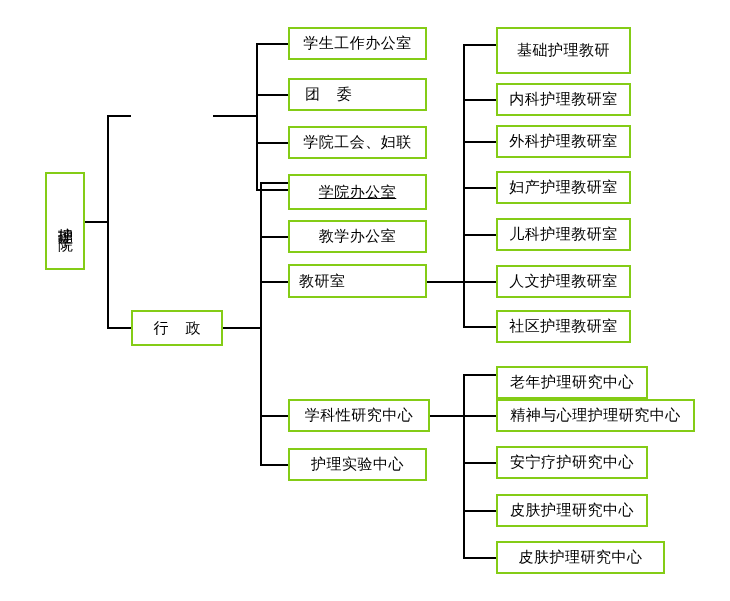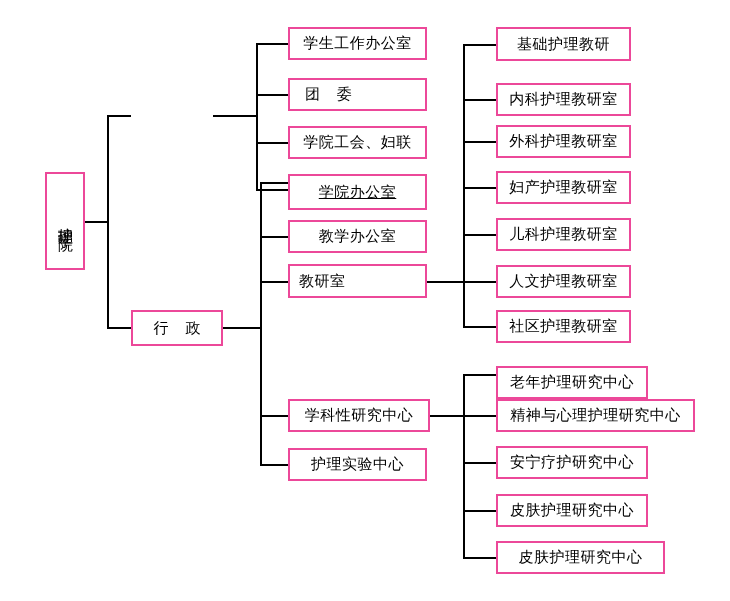--- a/index.html
+++ b/index.html
@@ -13,21 +13,21 @@
   #chart {
     position: relative;
     width: 730px;
     height: 601px;
     background: #ffffff;
     overflow: hidden;
   }
   .node {
     position: absolute;
     box-sizing: border-box;
-    border: 2px solid #ec4899;
+    border: 2px solid #84cc16;
     background: #ffffff;
     color: #000000;
     display: flex;
     align-items: center;
     justify-content: center;
     font-size: 15px;
     line-height: 1.1;
     letter-spacing: 0.5px;
     white-space: nowrap;
     z-index: 2;
@@ -112,21 +112,21 @@
   <div class="node" style="left:288px; top:174px; width:139px; height:36px;text-decoration:underline;">学院办公室</div>
 
   <div class="node" style="left:288px; top:220px; width:139px; height:33px;">教学办公室</div>
 
   <div class="node align-left" style="left:288px; top:264px; width:139px; height:34px;">教研室</div>
 
   <div class="node" style="left:288px; top:399px; width:142px; height:33px;">学科性研究中心</div>
 
   <div class="node" style="left:288px; top:448px; width:139px; height:33px;">护理实验中心</div>
 
-  <div class="node" style="left:496px; top:27px; width:135px; height:34px;">基础护理教研</div>
+  <div class="node" style="left:496px; top:27px; width:135px; height:47px;">基础护理教研</div>
 
   <div class="node" style="left:496px; top:83px; width:135px; height:33px;">内科护理教研室</div>
 
   <div class="node" style="left:496px; top:125px; width:135px; height:33px;">外科护理教研室</div>
 
   <div class="node" style="left:496px; top:171px; width:135px; height:33px;">妇产护理教研室</div>
 
   <div class="node" style="left:496px; top:218px; width:135px; height:33px;">儿科护理教研室</div>
 
   <div class="node" style="left:496px; top:265px; width:135px; height:33px;">人文护理教研室</div>

